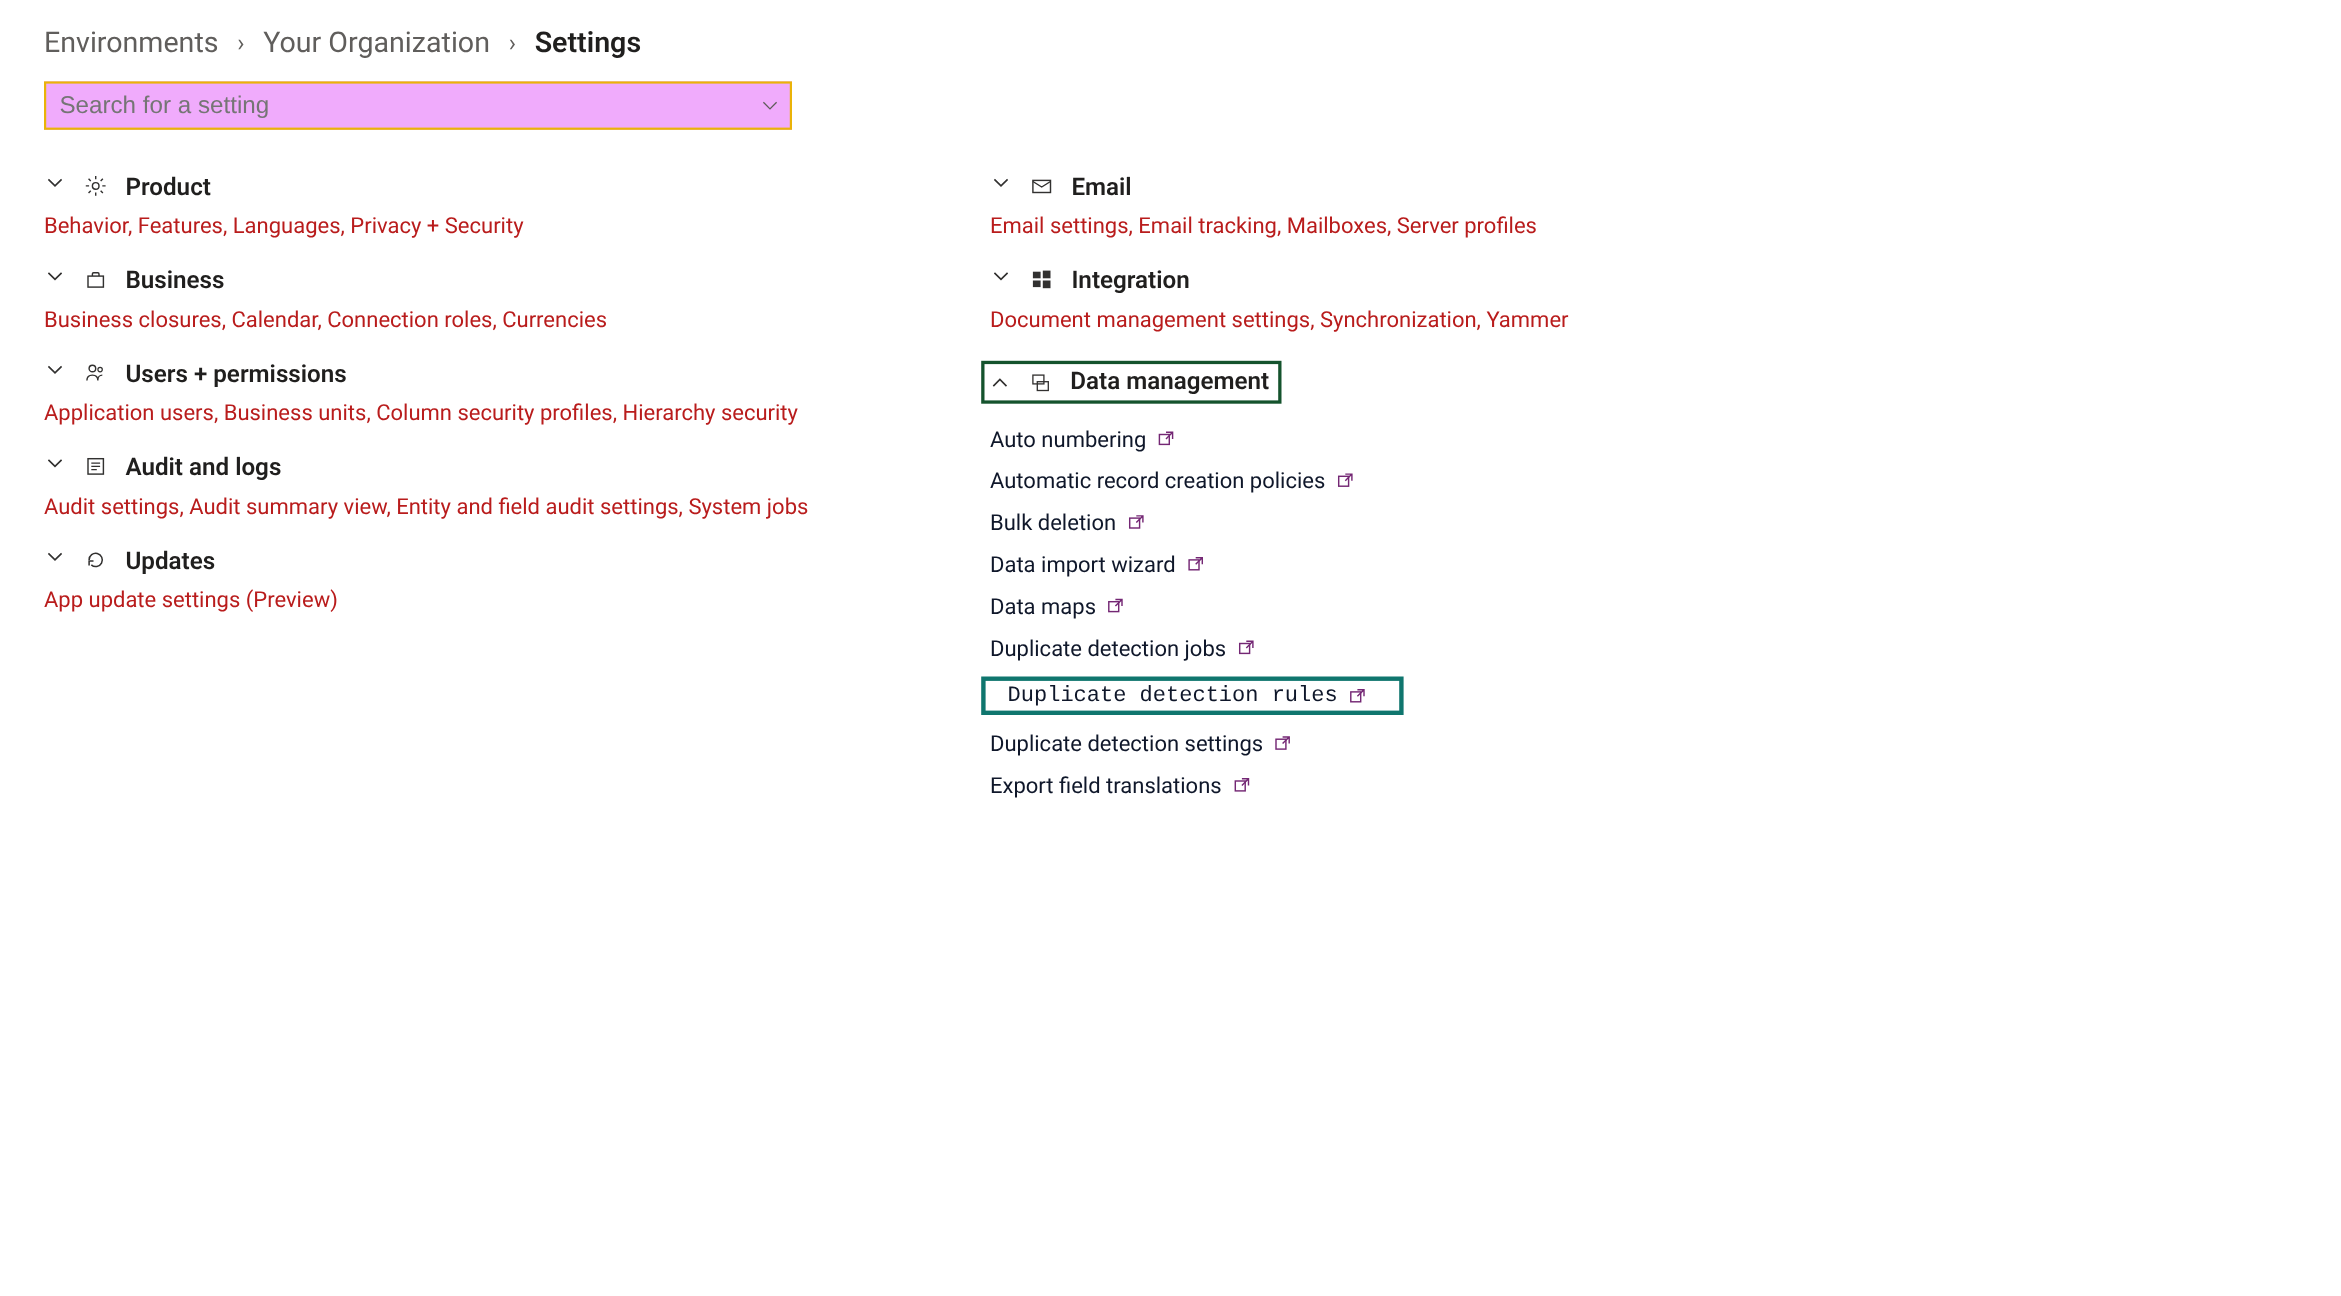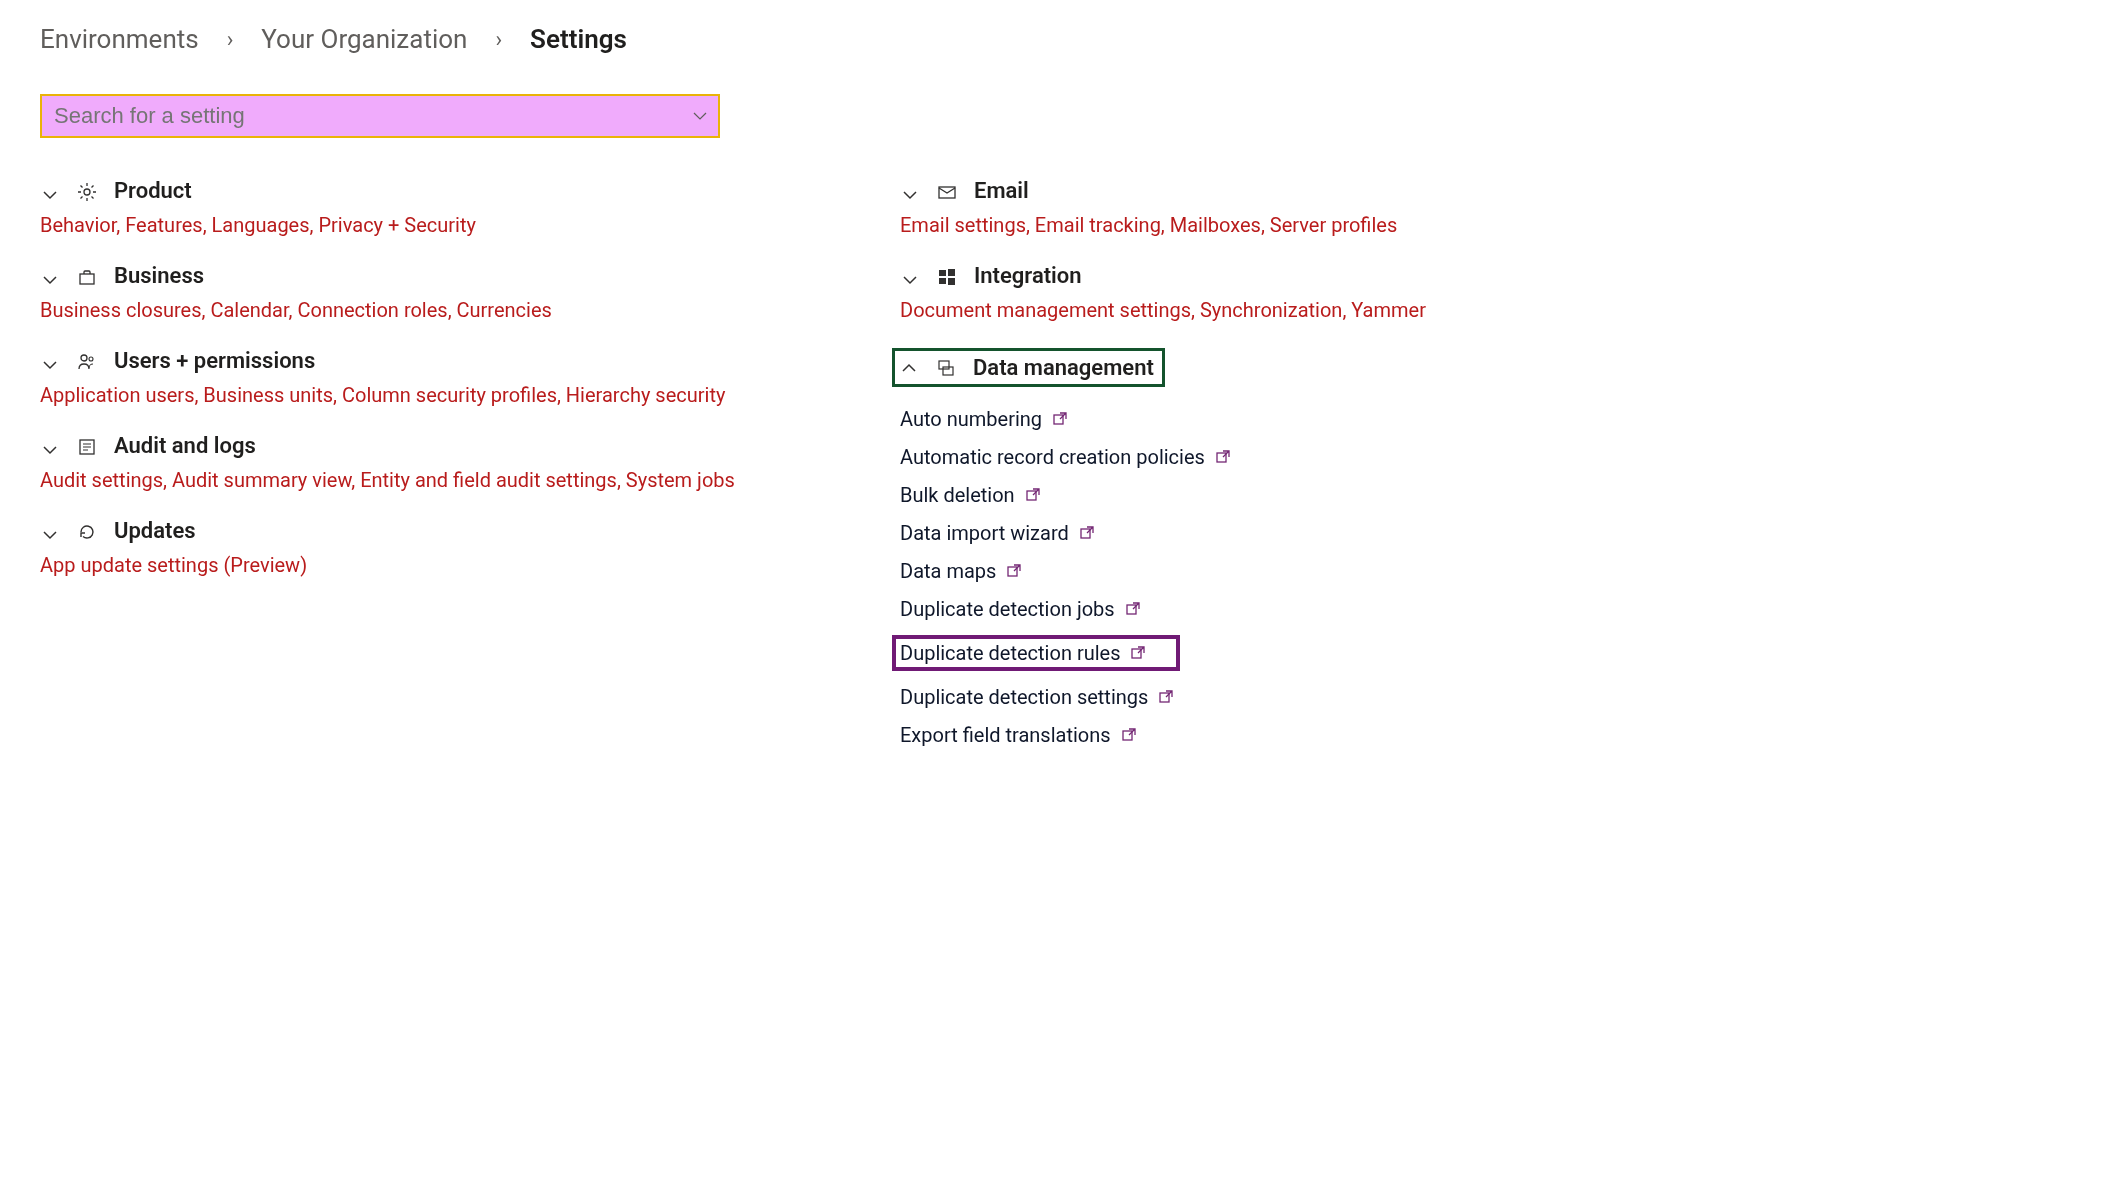--- a/index.html
+++ b/index.html
@@ -6,23 +6,23 @@
   body {
     font-family: "Segoe UI", -apple-system, BlinkMacSystemFont, Roboto, sans-serif;
     background: #ffffff;
     color: #323130;
     padding: 24px 40px;
     width: 2128px;
   }
   .breadcrumb {
     display: flex;
     align-items: center;
-    gap: 28px;
+    gap: 17px;
     font-size: 26px;
-    margin-bottom: 40px;
+    margin-bottom: 20px;
   }
   .breadcrumb-item { color: #605e5c; }
   .breadcrumb-sep { color: #605e5c; font-size: 22px; }
   .breadcrumb-current { color: #201f1e; font-weight: 600; text-align: center; }
 
   .search-wrapper { position: relative; width: 680px; margin-bottom: 40px; }
   .search-input {
     width: 100%; height: 44px;
     font-size: 22px;
     padding: 0 40px 0 12px;
@@ -35,21 +35,21 @@
     position: absolute; right: 12px; top: 50%; transform: translateY(-50%);
     color: #605e5c; pointer-events: none;
   }
 
   .columns { display: flex; gap: 40px; }
   .col-left { width: 820px; }
   .col-right { flex: 1; }
 
   .category { margin-bottom: 26px; }
   .category-header {
-    display: flex; align-items: flex-end; gap: 16px;
+    display: flex; align-items: flex-start; gap: 16px;
     cursor: pointer;
     margin-bottom: 10px;
   }
   .chevron { width: 20px; display: inline-flex; justify-content: center; color: #323130; }
   .cat-icon { display: inline-flex; width: 22px; height: 22px; align-items: center; justify-content: center; color: #323130; }
   .cat-title { font-size: 22px; font-weight: 600; color: #201f1e; }
   .cat-desc { font-size: 20px; color: #b91c1c; font-weight: 400; }
 
   .links { display: flex; flex-direction: column; gap: 14px; margin-top: 10px; }
   .link-row { display: flex; align-items: center; gap: 10px; }
@@ -62,26 +62,27 @@
   .ext-icon { display: inline-flex; color: #742774; }
   .highlight-dm {
     border: 3px solid #14532d;
     display: inline-flex;
     padding: 4px 8px 4px 4px;
     align-items: center;
     gap: 16px;
     margin-left: -8px;
   }
   .highlight-link {
-    border: 4px solid #701a75;
+    border: 4px solid #0f766e;
     display: inline-flex;
-    padding: 2px 30px 2px 4px;
+    padding: 2px 30px 2px 20px;
     align-items: center;
     gap: 10px;
     margin-left: -8px;
+    font-family: Liberation Mono, monospace;
   }
 
   svg { display: block; }
 </style>
 </head>
 <body>
 
 <div class="breadcrumb">
   <span class="breadcrumb-item">Environments</span>
   <span class="breadcrumb-sep">›</span>

